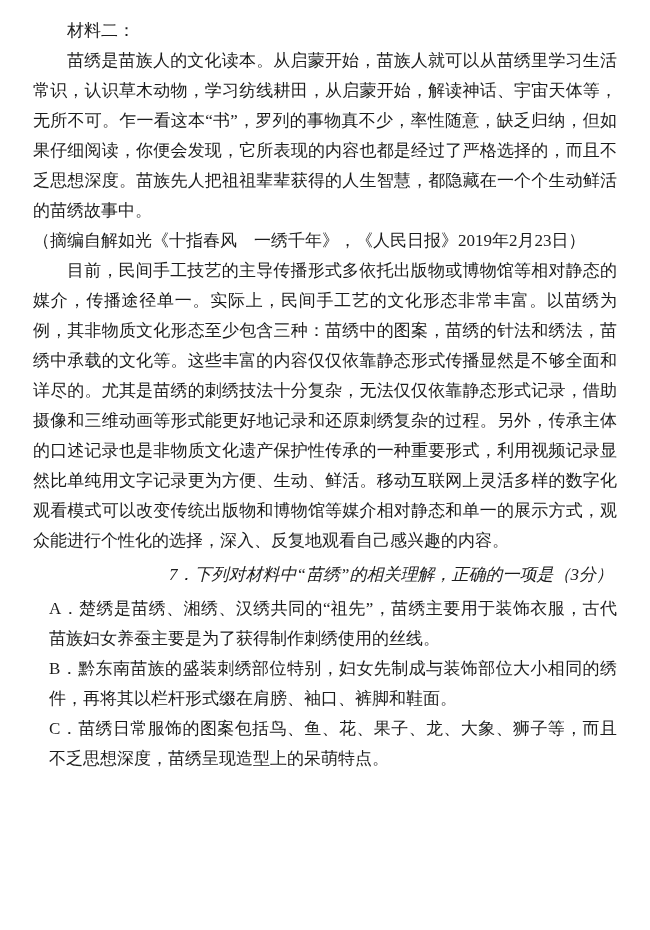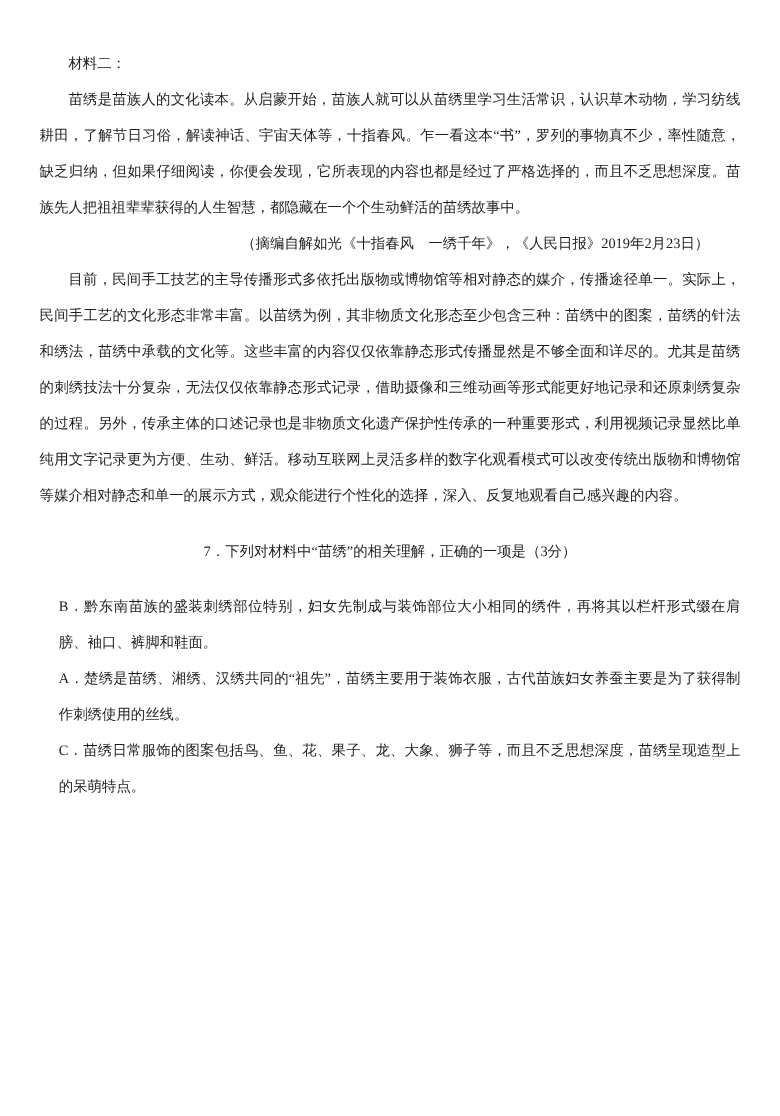--- a/index.html
+++ b/index.html
@@ -6,75 +6,76 @@
     margin: 0;
     padding: 0;
     background: #ffffff;
   }
   .page {
     position: relative;
     width: 650px;
     height: 930px;
     box-sizing: border-box;
     background: #ffffff;
-    padding: 38px 33px 0 33px;
+    padding: 16px 33px 0 33px;
     overflow: hidden;
     font-family: "Liberation Serif", "DejaVu Serif", serif;
-    font-size: 12px;
+    font-size: 17px;
     line-height: 30px;
     color: #1c1c1c;
   }
   .material-heading {
     text-indent: 2em;
     text-align: left;
   }
   .para {
     text-indent: 2em;
     text-align: justify;
     text-justify: inter-character;
     margin: 0;
   }
   .citation {
-    text-align: right;
+    text-align: left;
     padding-right: 26px;
     margin: 0;
   }
   .question-stem {
-    text-align: center;
-    margin: 16px;
+    text-align: right;
+    margin: 4px;
     white-space: nowrap;
+    font-style: italic;
   }
   .option {
     margin: 0 0 0 16px;
     text-align: justify;
     text-justify: inter-character;
   }
   .q-label, .opt-label {
     display: inline;
   }
 </style>
 </head>
 <body>
 
 <div class="page">
 
   <section>
     <div class="material-heading">材料二：</div>
-    <p class="para">苗绣是苗族人的文化读本。从启蒙开始，苗族人就可以从苗绣里学习生活常识，认识草木动物，学习纺线耕田，了解节日习俗，解读神话、宇宙天体等，十指春风。乍一看这本“书”，罗列的事物真不少，率性随意，缺乏归纳，但如果仔细阅读，你便会发现，它所表现的内容也都是经过了严格选择的，而且不乏思想深度。苗族先人把祖祖辈辈获得的人生智慧，都隐藏在一个个生动鲜活的苗绣故事中。</p>
+    <p class="para">苗绣是苗族人的文化读本。从启蒙开始，苗族人就可以从苗绣里学习生活常识，认识草木动物，学习纺线耕田，从启蒙开始，解读神话、宇宙天体等，无所不可。乍一看这本“书”，罗列的事物真不少，率性随意，缺乏归纳，但如果仔细阅读，你便会发现，它所表现的内容也都是经过了严格选择的，而且不乏思想深度。苗族先人把祖祖辈辈获得的人生智慧，都隐藏在一个个生动鲜活的苗绣故事中。</p>
     <p class="citation">（摘编自解如光《十指春风　一绣千年》，《人民日报》2019年2月23日）</p>
   </section>
 
   <section>
     <p class="para">目前，民间手工技艺的主导传播形式多依托出版物或博物馆等相对静态的媒介，传播途径单一。实际上，民间手工艺的文化形态非常丰富。以苗绣为例，其非物质文化形态至少包含三种：苗绣中的图案，苗绣的针法和绣法，苗绣中承载的文化等。这些丰富的内容仅仅依靠静态形式传播显然是不够全面和详尽的。尤其是苗绣的刺绣技法十分复杂，无法仅仅依靠静态形式记录，借助摄像和三维动画等形式能更好地记录和还原刺绣复杂的过程。另外，传承主体的口述记录也是非物质文化遗产保护性传承的一种重要形式，利用视频记录显然比单纯用文字记录更为方便、生动、鲜活。移动互联网上灵活多样的数字化观看模式可以改变传统出版物和博物馆等媒介相对静态和单一的展示方式，观众能进行个性化的选择，深入、反复地观看自己感兴趣的内容。</p>
   </section>
 
   <section>
     <p class="question-stem"><span class="q-label">7．</span><span>下列对材料中“苗绣”的相关理解，正确的一项是（3分）</span></p>
 
+    <p class="option"><span class="opt-label">A．</span><span>楚绣是苗绣、湘绣、汉绣共同的“祖先”，苗绣主要用于装饰衣服，古代苗族妇女养蚕主要是为了获得制作刺绣使用的丝线。</span></p>
+
     <p class="option"><span class="opt-label">B．</span><span>黔东南苗族的盛装刺绣部位特别，妇女先制成与装饰部位大小相同的绣件，再将其以栏杆形式缀在肩膀、袖口、裤脚和鞋面。</span></p>
-
-    <p class="option"><span class="opt-label">A．</span><span>楚绣是苗绣、湘绣、汉绣共同的“祖先”，苗绣主要用于装饰衣服，古代苗族妇女养蚕主要是为了获得制作刺绣使用的丝线。</span></p>
 
     <p class="option"><span class="opt-label">C．</span><span>苗绣日常服饰的图案包括鸟、鱼、花、果子、龙、大象、狮子等，而且不乏思想深度，苗绣呈现造型上的呆萌特点。</span></p>
 
   </section>
 
 </div>
 
 </body></html>

